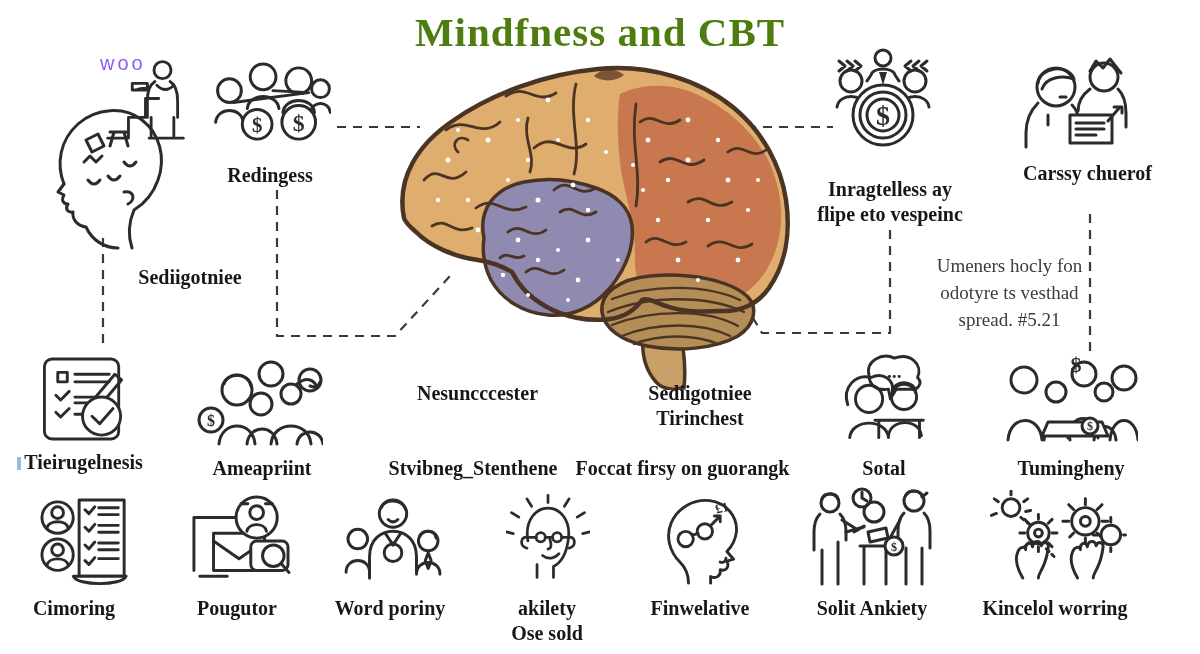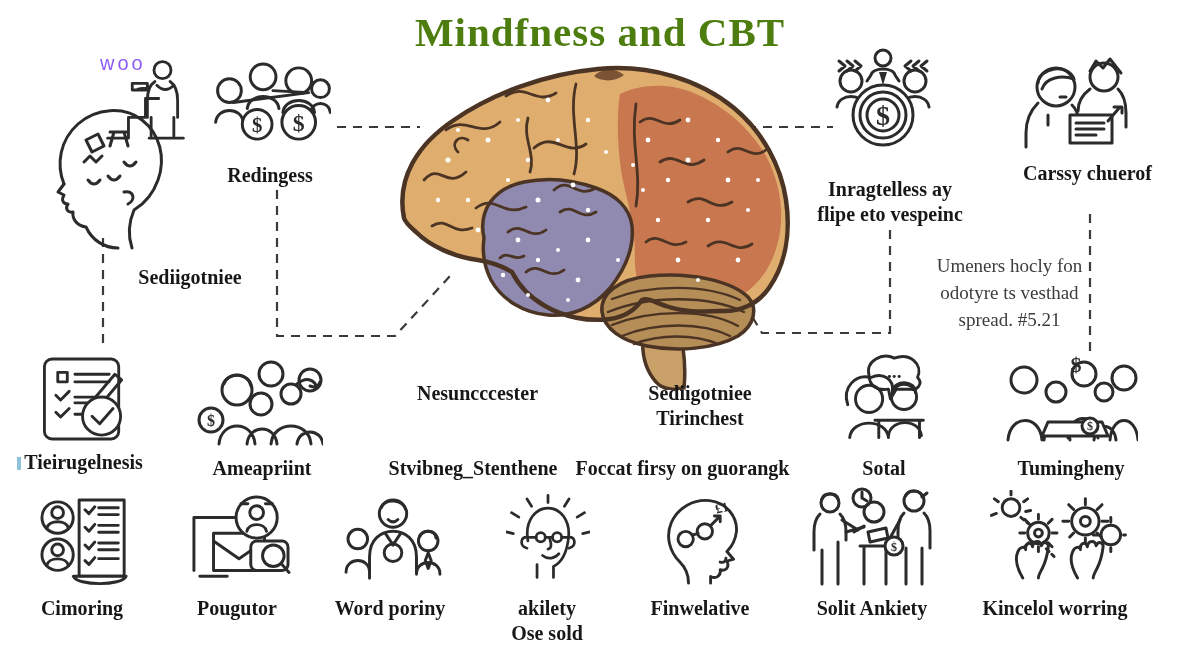--- a/index.html
+++ b/index.html
@@ -278,21 +278,21 @@
   <circle class="lnw" cx="22" cy="60" r="16"></circle>
   <circle class="ln" cx="22" cy="55" r="6"></circle>
   <path class="ln" d="M11 71 C 13 62 31 62 33 71"></path>
   <rect class="lnw" x="44" y="4" width="46" height="78"></rect>
   <path class="ln" d="M50 14 l 4 4 l 6 -7 M64 12 H 84 M64 19 H 84"></path>
   <path class="ln" d="M50 32 l 4 4 l 6 -7 M64 30 H 84 M64 37 H 84"></path>
   <path class="ln" d="M50 50 l 4 4 l 6 -7 M64 48 H 84 M64 55 H 84"></path>
   <path class="ln" d="M50 66 l 4 4 l 6 -7 M64 64 H 84"></path>
   <path class="lnw" d="M38 82 H 92 C 88 92 42 92 38 82 Z"></path>
 </svg>
-<div class="lbl" style="left:12px;top:596px;width:140px;z-index:3">Cimoring</div>
+<div class="lbl" style="left:4px;top:596px;width:140px;z-index:3">Cimoring</div>
 
 <svg class="abs" style="left:188px;top:494px;z-index:3" width="103" height="98" viewBox="0 0 105 100">
   <path class="ln" d="M6 24 V 78 M6 24 H 48 M12 84 H 40"></path>
   <rect class="lnw" x="26" y="40" width="52" height="38"></rect>
   <path class="ln" d="M26 48 L 52 66 L 78 48"></path>
   <rect class="lnw" x="64" y="48" width="38" height="30" rx="6"></rect>
   <circle class="lnw" cx="70" cy="24" r="21"></circle>
   <circle class="ln" cx="70" cy="19" r="7"></circle>
   <path class="ln" d="M60 38 C 62 29 78 29 80 38"></path>
   <path class="ln" d="M54 10 h 7 M86 10 h -7"></path>

